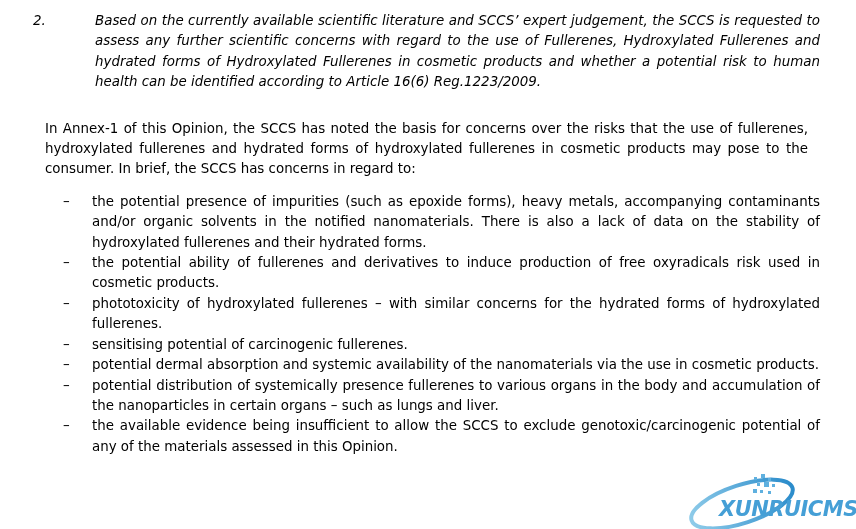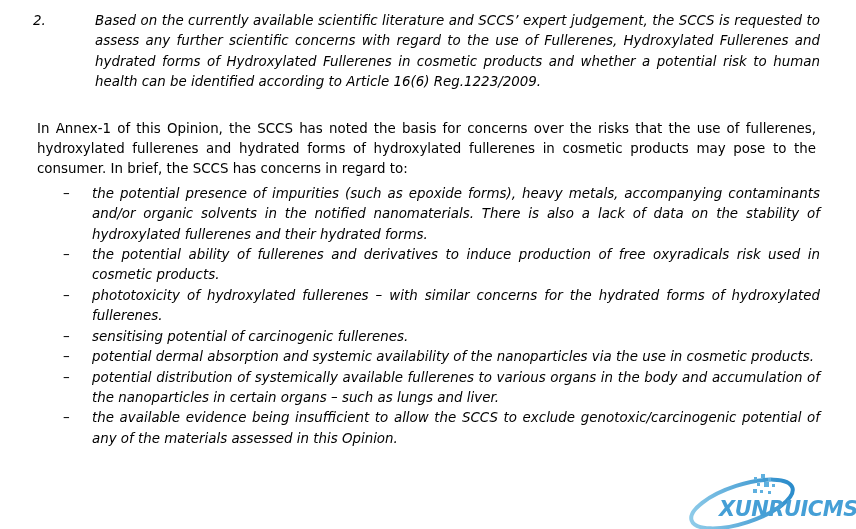--- a/index.html
+++ b/index.html
@@ -25,39 +25,38 @@
     font-style: italic;
   }
   .q-num {
     flex: 0 0 62px;
   }
   .q-text {
     flex: 1 1 auto;
     text-align: justify;
   }
   .intro {
-    margin: 4px;
+    margin: 12px;
     margin-top: 26px;
     text-align: justify;
   }
   ul.concerns {
     list-style: none;
     margin: 0;
     padding: 0 0 0 30px;
   }
   ul.concerns li {
     display: flex;
   }
   ul.concerns .dash {
     flex: 0 0 29px;
   }
   ul.concerns .li-text {
     flex: 1 1 auto;
     text-align: justify;
-    font-style: italic;
   }
   .watermark {
     position: absolute;
     left: 684px;
     top: 464px;
     width: 172px;
     height: 65px;
     pointer-events: none;
   }
 </style>
@@ -85,25 +84,25 @@
     <li>
       <span class="dash">–</span>
       <span class="li-text">phototoxicity of hydroxylated fullerenes – with similar concerns for the hydrated forms of hydroxylated fullerenes.</span>
     </li>
     <li>
       <span class="dash">–</span>
       <span class="li-text">sensitising potential of carcinogenic fullerenes.</span>
     </li>
     <li>
       <span class="dash">–</span>
-      <span class="li-text">potential dermal absorption and systemic availability of the nanoparticles via the use in cosmetic products.</span>
+      <span class="li-text">potential dermal absorption and systemic availability of the nanomaterials via the use in cosmetic products.</span>
     </li>
     <li>
       <span class="dash">–</span>
-      <span class="li-text">potential distribution of systemically available fullerenes to various organs in the body and accumulation of the nanoparticles in certain organs – such as lungs and liver.</span>
+      <span class="li-text">potential distribution of systemically presence fullerenes to various organs in the body and accumulation of the nanoparticles in certain organs – such as lungs and liver.</span>
     </li>
     <li>
       <span class="dash">–</span>
       <span class="li-text">the available evidence being insufficient to allow the SCCS to exclude genotoxic/carcinogenic potential of any of the materials assessed in this Opinion.</span>
     </li>
   </ul>
 
   <svg class="watermark" viewBox="0 0 172 65" xmlns="http://www.w3.org/2000/svg">
     <defs>
       <linearGradient id="wmgrad" x1="0" y1="0" x2="1" y2="0">

